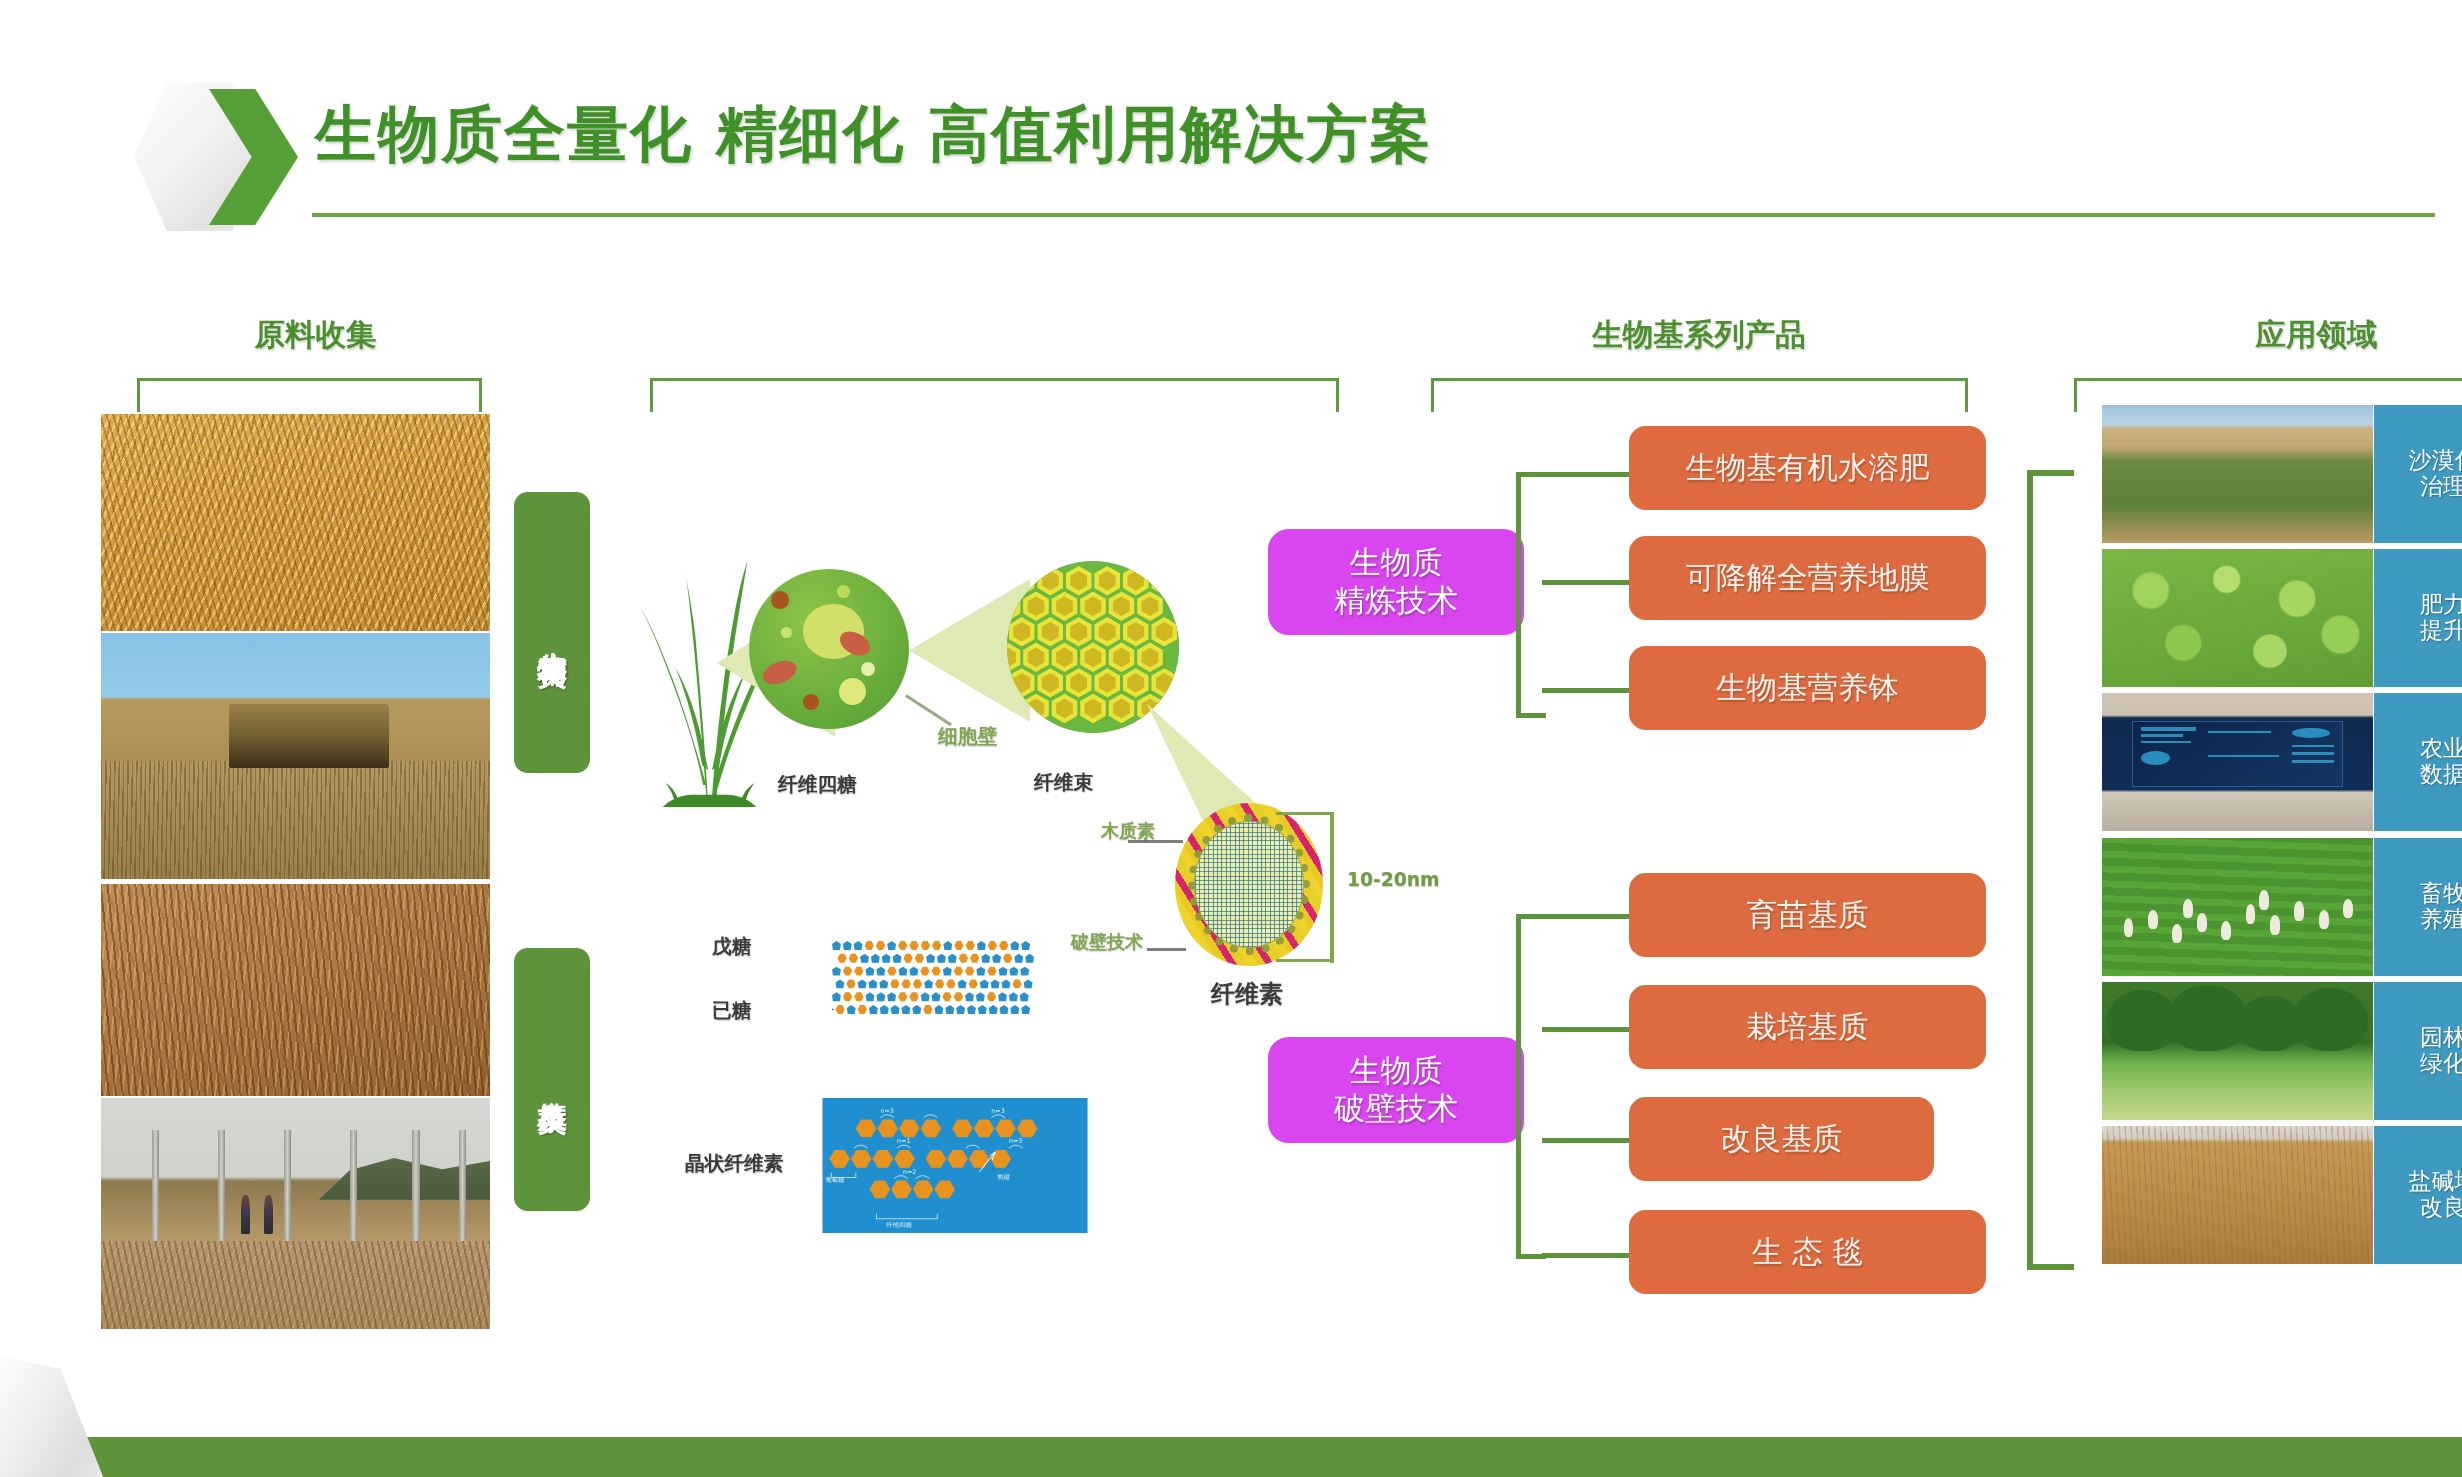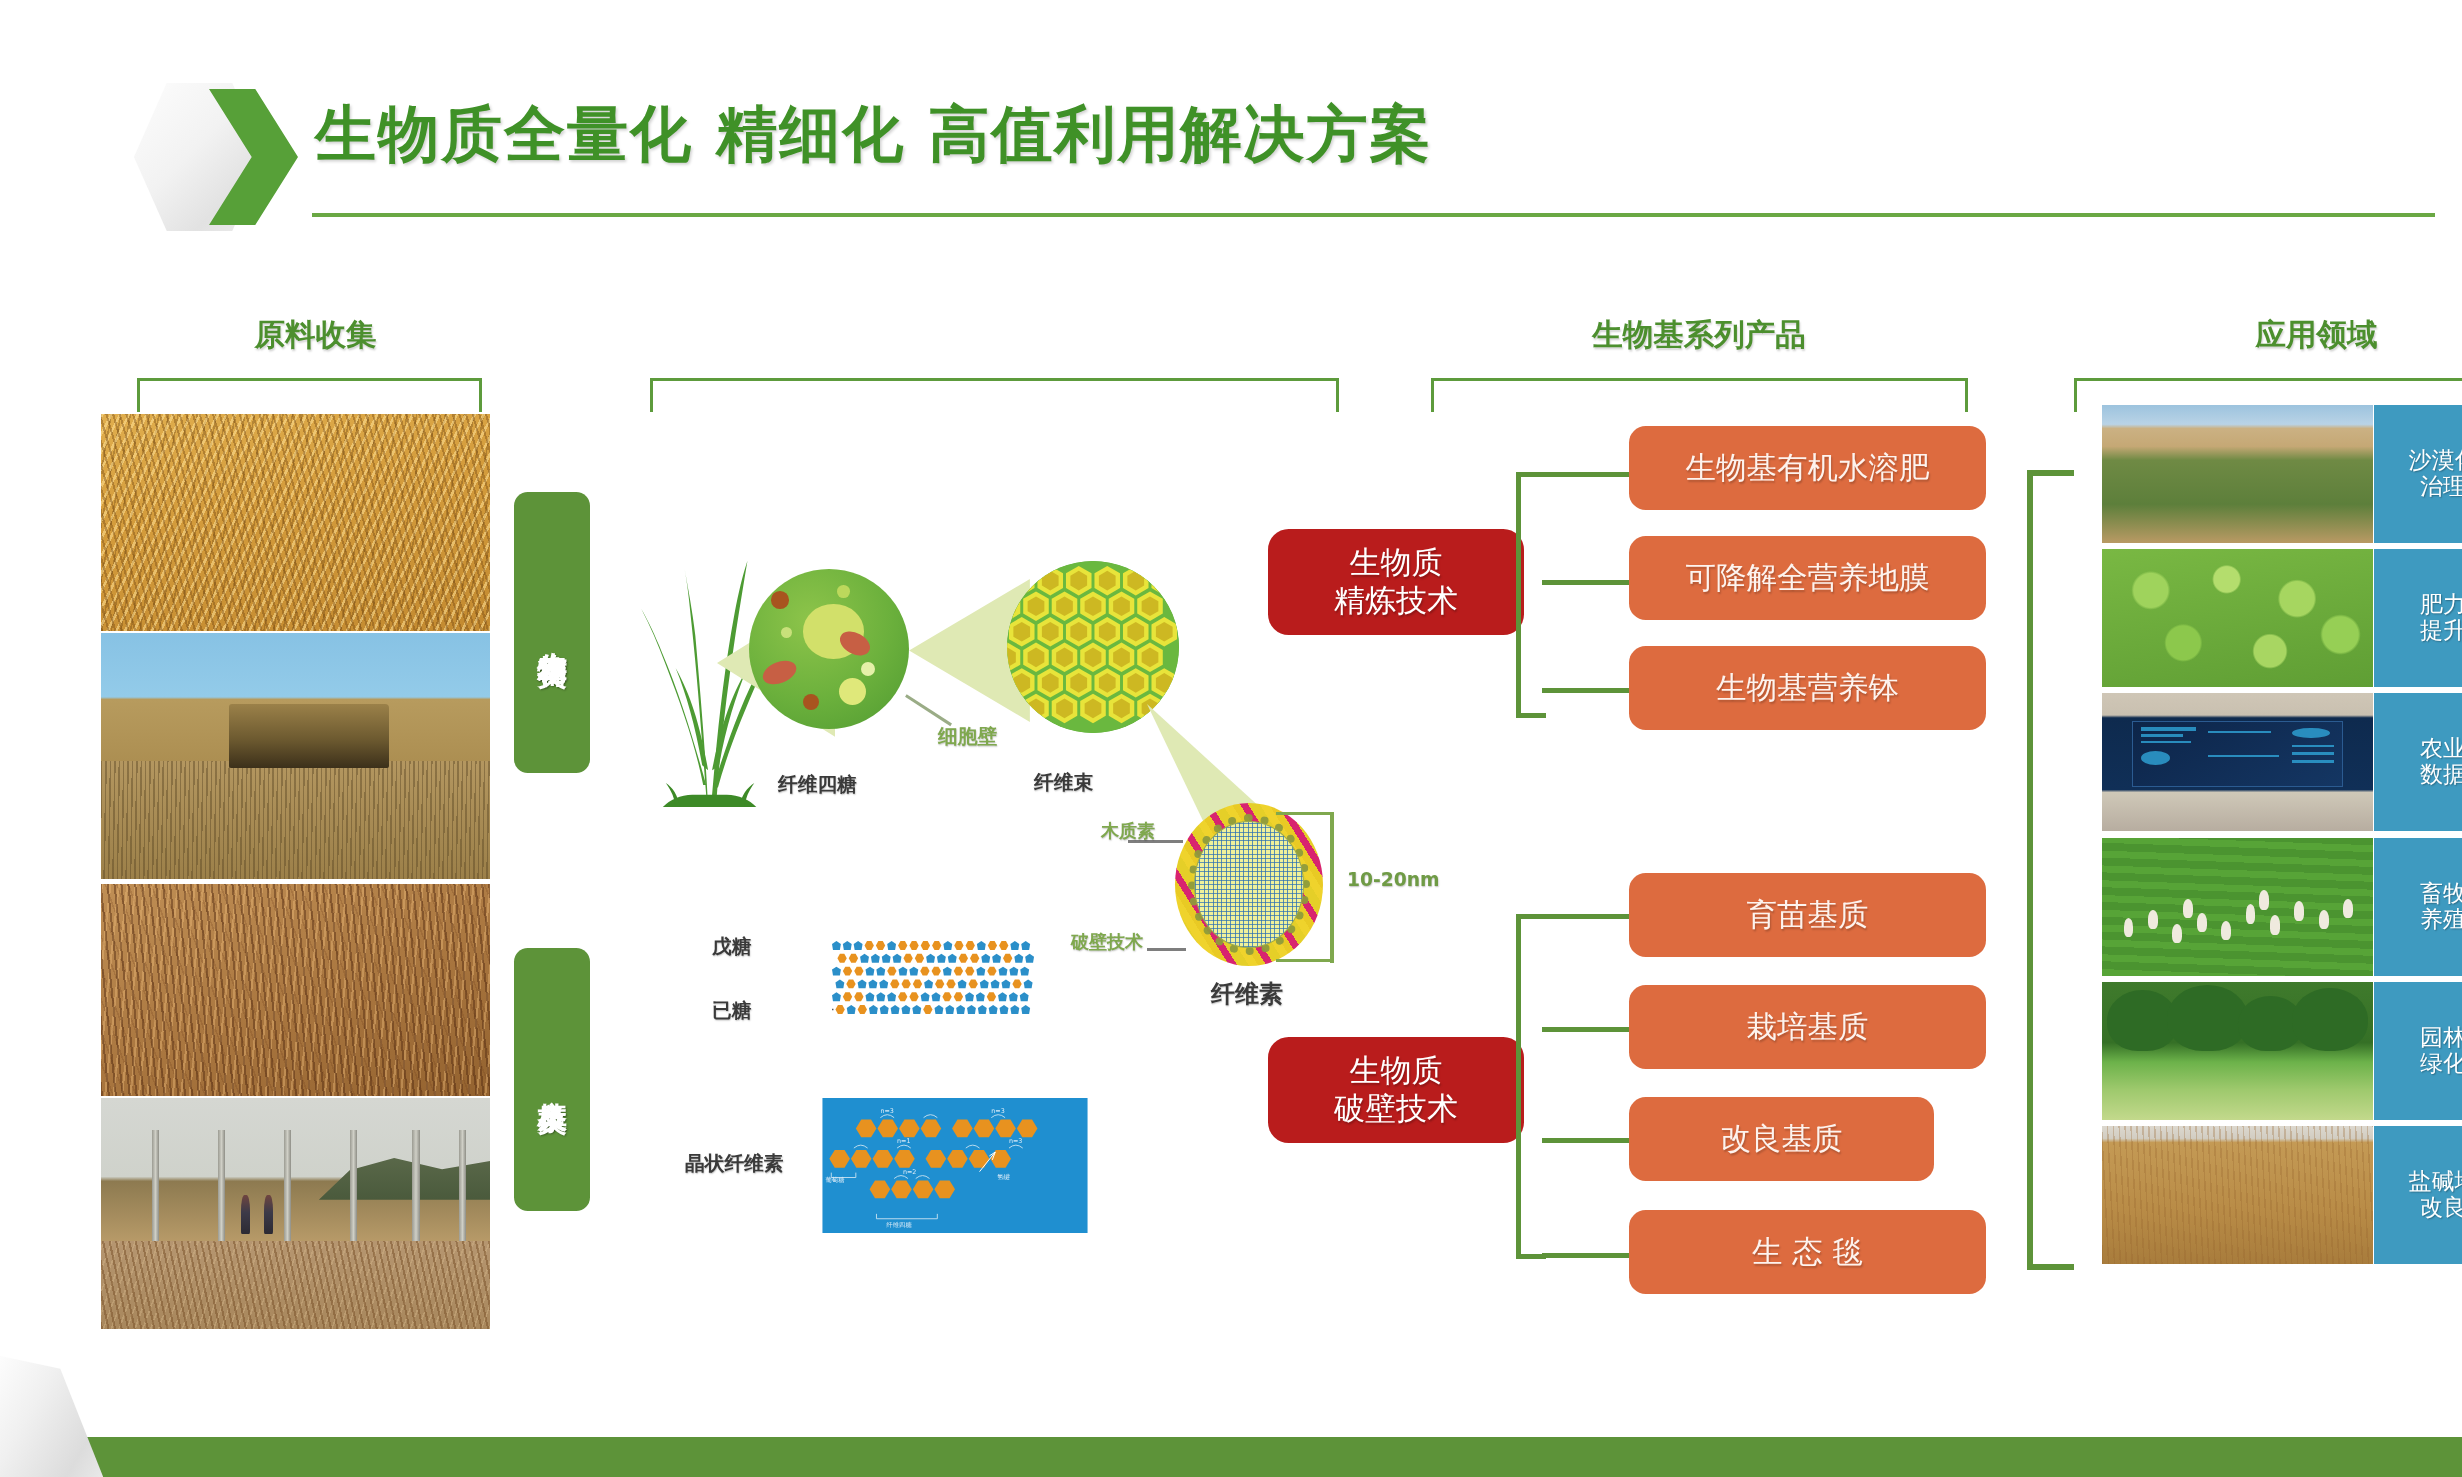--- a/index.html
+++ b/index.html
@@ -85,21 +85,21 @@
       repeating-linear-gradient(0deg, rgba(40,110,180,.70) 0 1px, rgba(0,0,0,0) 1px 4.4px),
       #eff19a; border:1.5px solid #9aa84a; }
   .xsec .ring { position:absolute; left:9%; top:7%; width:82%; height:86%; border-radius:50%;
     border:8.4px dotted #8f9b3c; opacity:.95; }
   .dimline { position:absolute; background:#7fa84e; }
 
   
   .sugars { position:absolute; }
 
   
-  .techbox { position:absolute; background:#b91c1c; border-radius:20.7px; color:#fff;
+  .techbox { position:absolute; background:#d946ef; border-radius:20.7px; color:#fff;
     font-size:31px; font-weight:500; line-height:1.22; text-align:center;
     display:flex; align-items:center; justify-content:center;
     text-shadow:1px 1.5px 2px rgba(0,0,0,.25); }
 
   
   .prodbox { position:absolute; background:#dd6b3f; border-radius:16.7px; color:#fdf3ee;
     font-size:30.5px; text-align:center; display:flex; align-items:center; justify-content:center;
     text-shadow:1px 1.5px 2px rgba(0,0,0,.22); }
 
   

